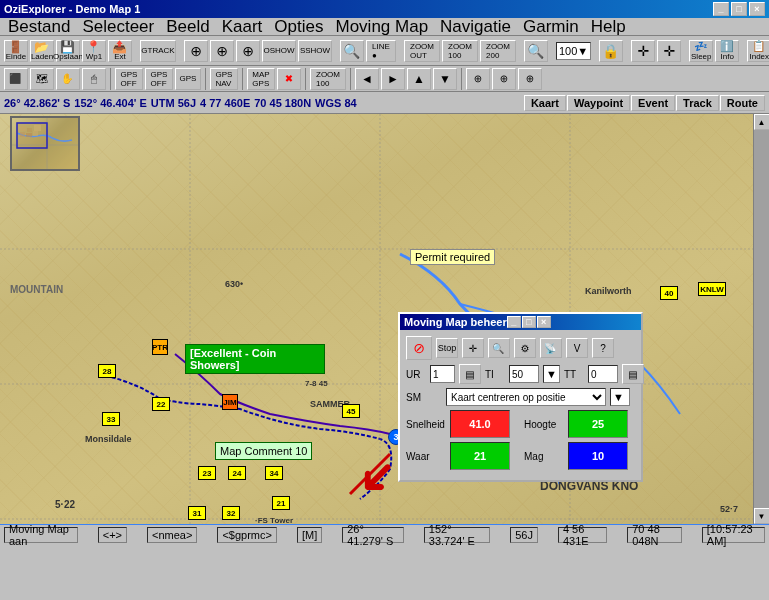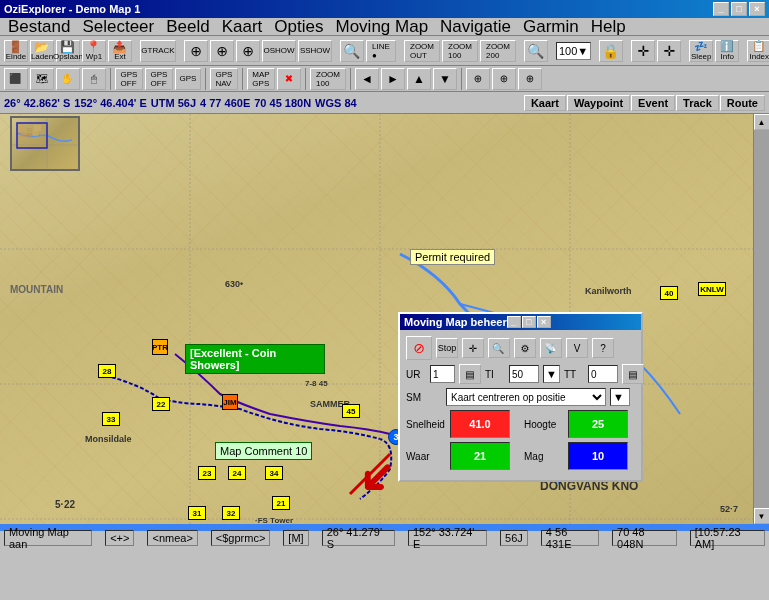--- a/index.html
+++ b/index.html
@@ -123,23 +123,23 @@
         repeating-linear-gradient(-45deg, transparent, transparent 20px, rgba(160,120,50,0.2) 20px, rgba(160,120,50,0.2) 21px);
     }
     
     
     .status-bar {
       background: #c0c0c0;
       height: 20px;
       display: flex;
       align-items: center;
       padding: 0 4px;
-      border-top: 7px solid #3b82f6;
+      border-top: 1px solid #3b82f6;
       font-size: 11px;
-      gap: 13px;
+      gap: 20px;
     }
     .status-item {
       border: 1px inset #808080;
       padding: 0 4px;
       height: 16px;
       display: flex;
       align-items: center;
       background: #c0c0c0;
     }
 

